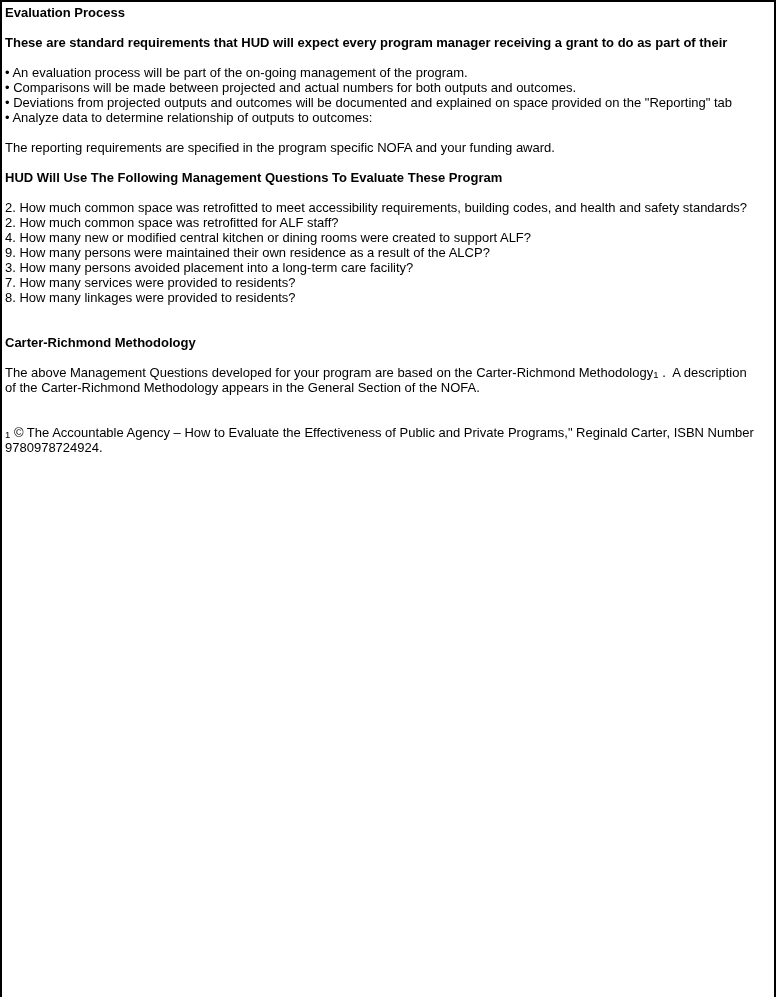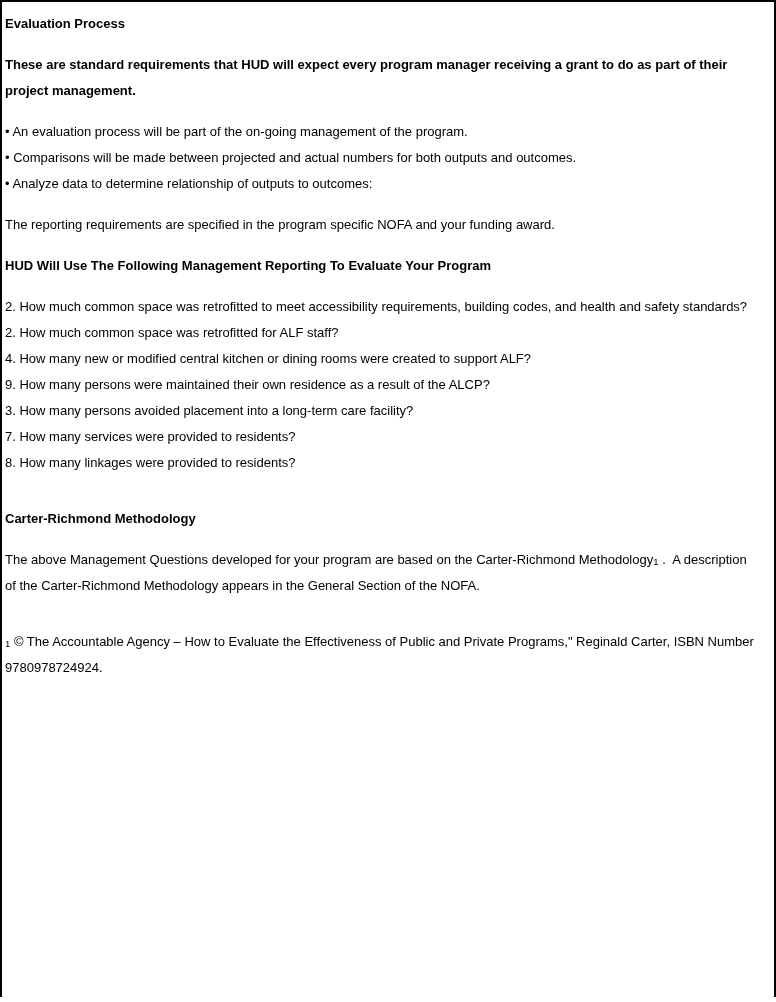--- a/index.html
+++ b/index.html
@@ -28,21 +28,20 @@
     border-right: 2px solid #000;
     background: #ffffff;
   }
   .content {
     padding: 3px 3px 0 3px;
   }
   .line {
     height: 15px;
     white-space: pre;
     overflow: visible;
-    margin-top: 11px;
   }
   .b {
     font-weight: bold;
   }
   .sp {
     height: 15px;
   }
   .sp2 {
     height: 30px;
   }
@@ -54,32 +53,32 @@
 </head>
 <body>
 
 <div class="page-box">
   <div class="content">
 
     <div class="line b">Evaluation Process</div>
     <div class="sp"></div>
 
     <div class="line b">These are standard requirements that HUD will expect every program manager receiving a grant to do as part of their</div>
-    <div class="line b">project management.</div>
     <div class="sp"></div>
 
     <div class="line">• An evaluation process will be part of the on-going management of the program.</div>
     <div class="line">• Comparisons will be made between projected and actual numbers for both outputs and outcomes.</div>
+    <div class="line">• Deviations from projected outputs and outcomes will be documented and explained on space provided on the "Reporting" tab</div>
     <div class="line">• Analyze data to determine relationship of outputs to outcomes:</div>
     <div class="sp"></div>
 
     <div class="line">The reporting requirements are specified in the program specific NOFA and your funding award.</div>
     <div class="sp"></div>
 
-    <div class="line b">HUD Will Use The Following Management Reporting To Evaluate Your Program</div>
+    <div class="line b">HUD Will Use The Following Management Questions To Evaluate These Program</div>
     <div class="sp"></div>
 
     <div class="line">2. How much common space was retrofitted to meet accessibility requirements, building codes, and health and safety standards?</div>
     <div class="line">2. How much common space was retrofitted for ALF staff?</div>
     <div class="line">4. How many new or modified central kitchen or dining rooms were created to support ALF?</div>
     <div class="line">9. How many persons were maintained their own residence as a result of the ALCP?</div>
     <div class="line">3. How many persons avoided placement into a long-term care facility?</div>
     <div class="line">7. How many services were provided to residents?</div>
     <div class="line">8. How many linkages were provided to residents?</div>
     <div class="sp2"></div>

